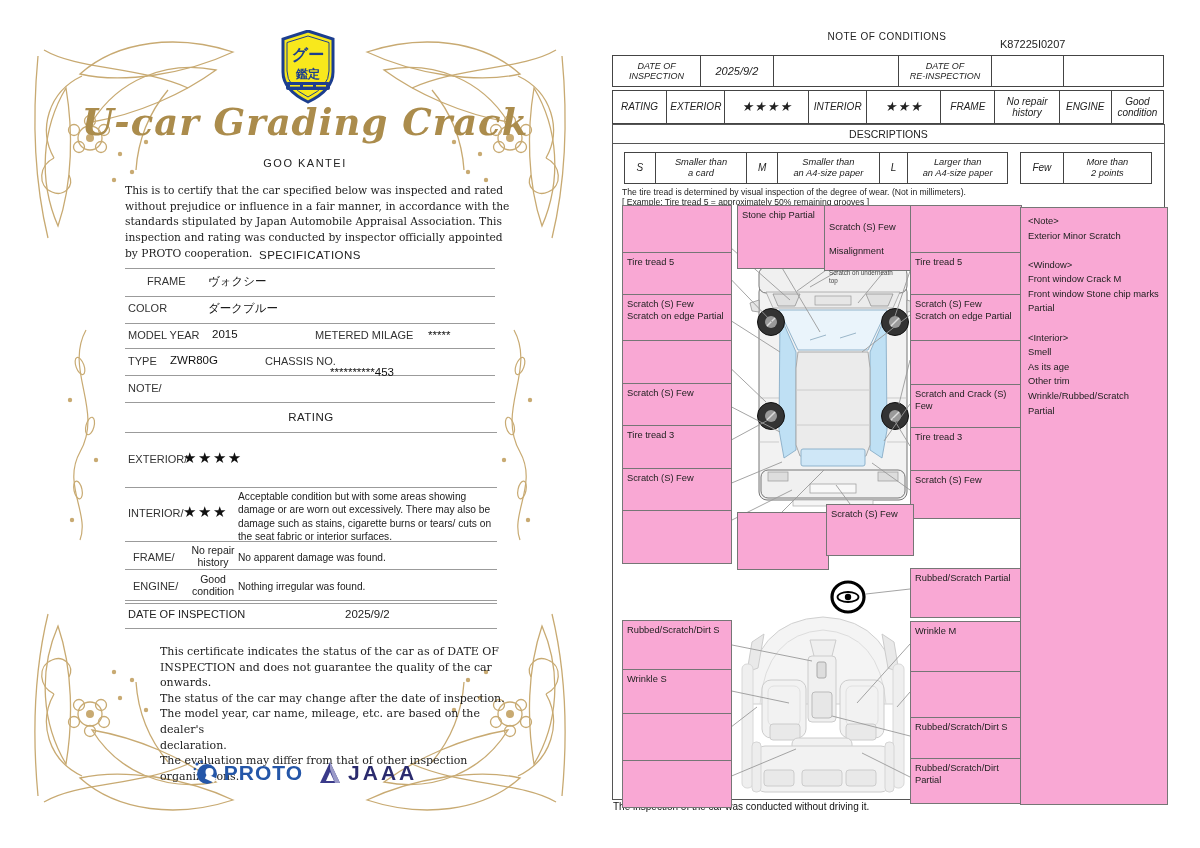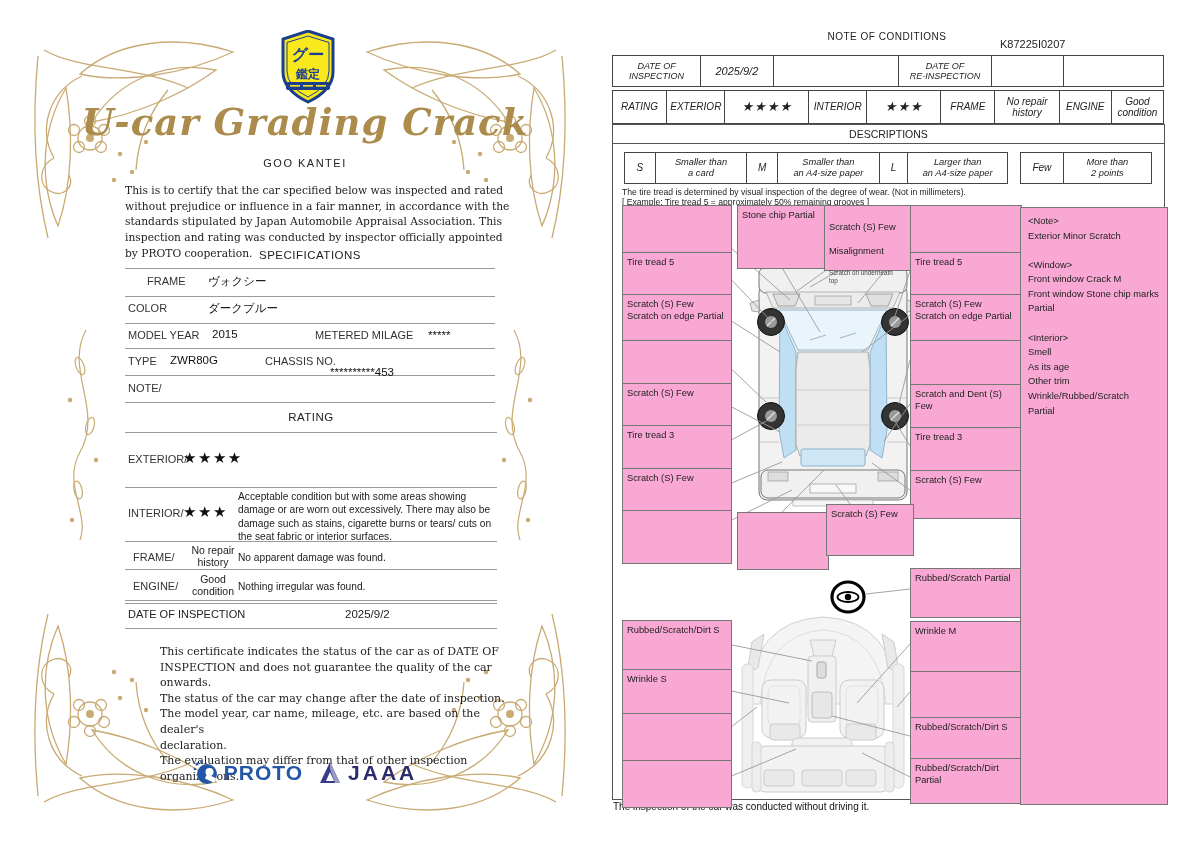--- a/index.html
+++ b/index.html
@@ -354,21 +354,21 @@
   <div>Misalignment</div>
   <div class="tiny pre">Scratch on underneath
 top</div>
 </div>
 
 <div class="lbox" style="left:910px;top:205px;width:102px;height:42px"></div>
 <div class="lbox" style="left:910px;top:252px;width:102px;height:38px">Tire tread 5</div>
 <div class="lbox" style="left:910px;top:294px;width:102px;height:42px">Scratch (S) Few
 Scratch on edge Partial</div>
 <div class="lbox" style="left:910px;top:340px;width:102px;height:40px"></div>
-<div class="lbox" style="left:910px;top:384px;width:102px;height:39px">Scratch and Dent (S) Few</div>
+<div class="lbox" style="left:910px;top:384px;width:102px;height:39px">Scratch and Crack (S) Few</div>
 <div class="lbox" style="left:910px;top:427px;width:102px;height:39px">Tire tread 3</div>
 <div class="lbox" style="left:910px;top:470px;width:102px;height:41px">Scratch (S) Few</div>
 
 <div class="lbox" style="left:737px;top:512px;width:82px;height:50px"></div>
 <div class="lbox" style="left:826px;top:504px;width:78px;height:44px">Scratch (S) Few</div>
 
 <div class="lbox" style="left:910px;top:568px;width:102px;height:42px">Rubbed/Scratch Partial</div>
 
 <div class="lbox" style="left:622px;top:620px;width:100px;height:46px">Rubbed/Scratch/Dirt S</div>
 <div class="lbox" style="left:622px;top:669px;width:100px;height:40px">Wrinkle S</div>

